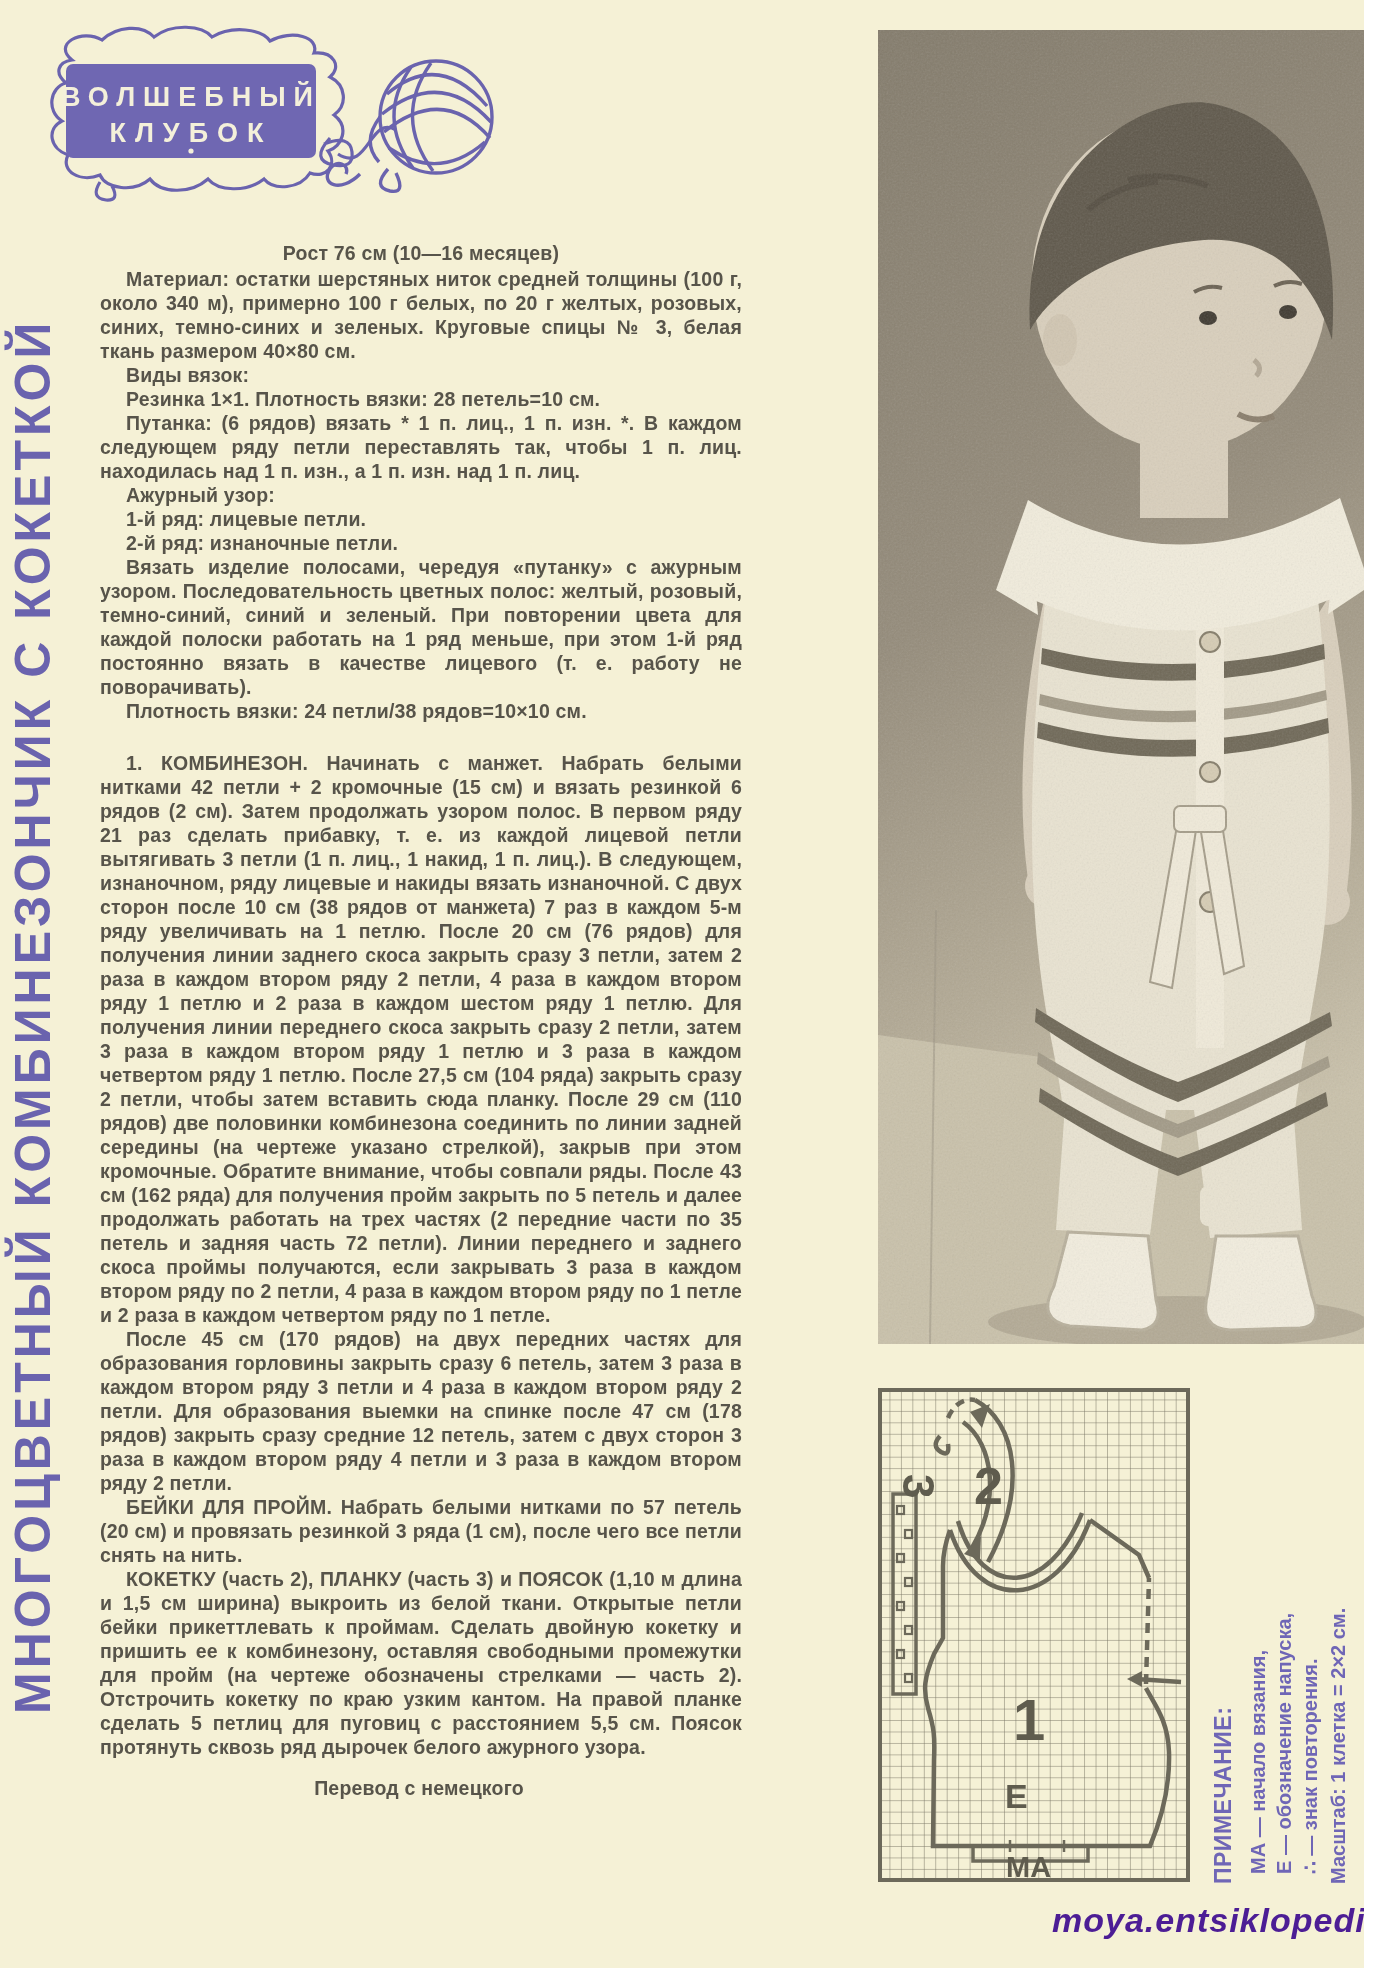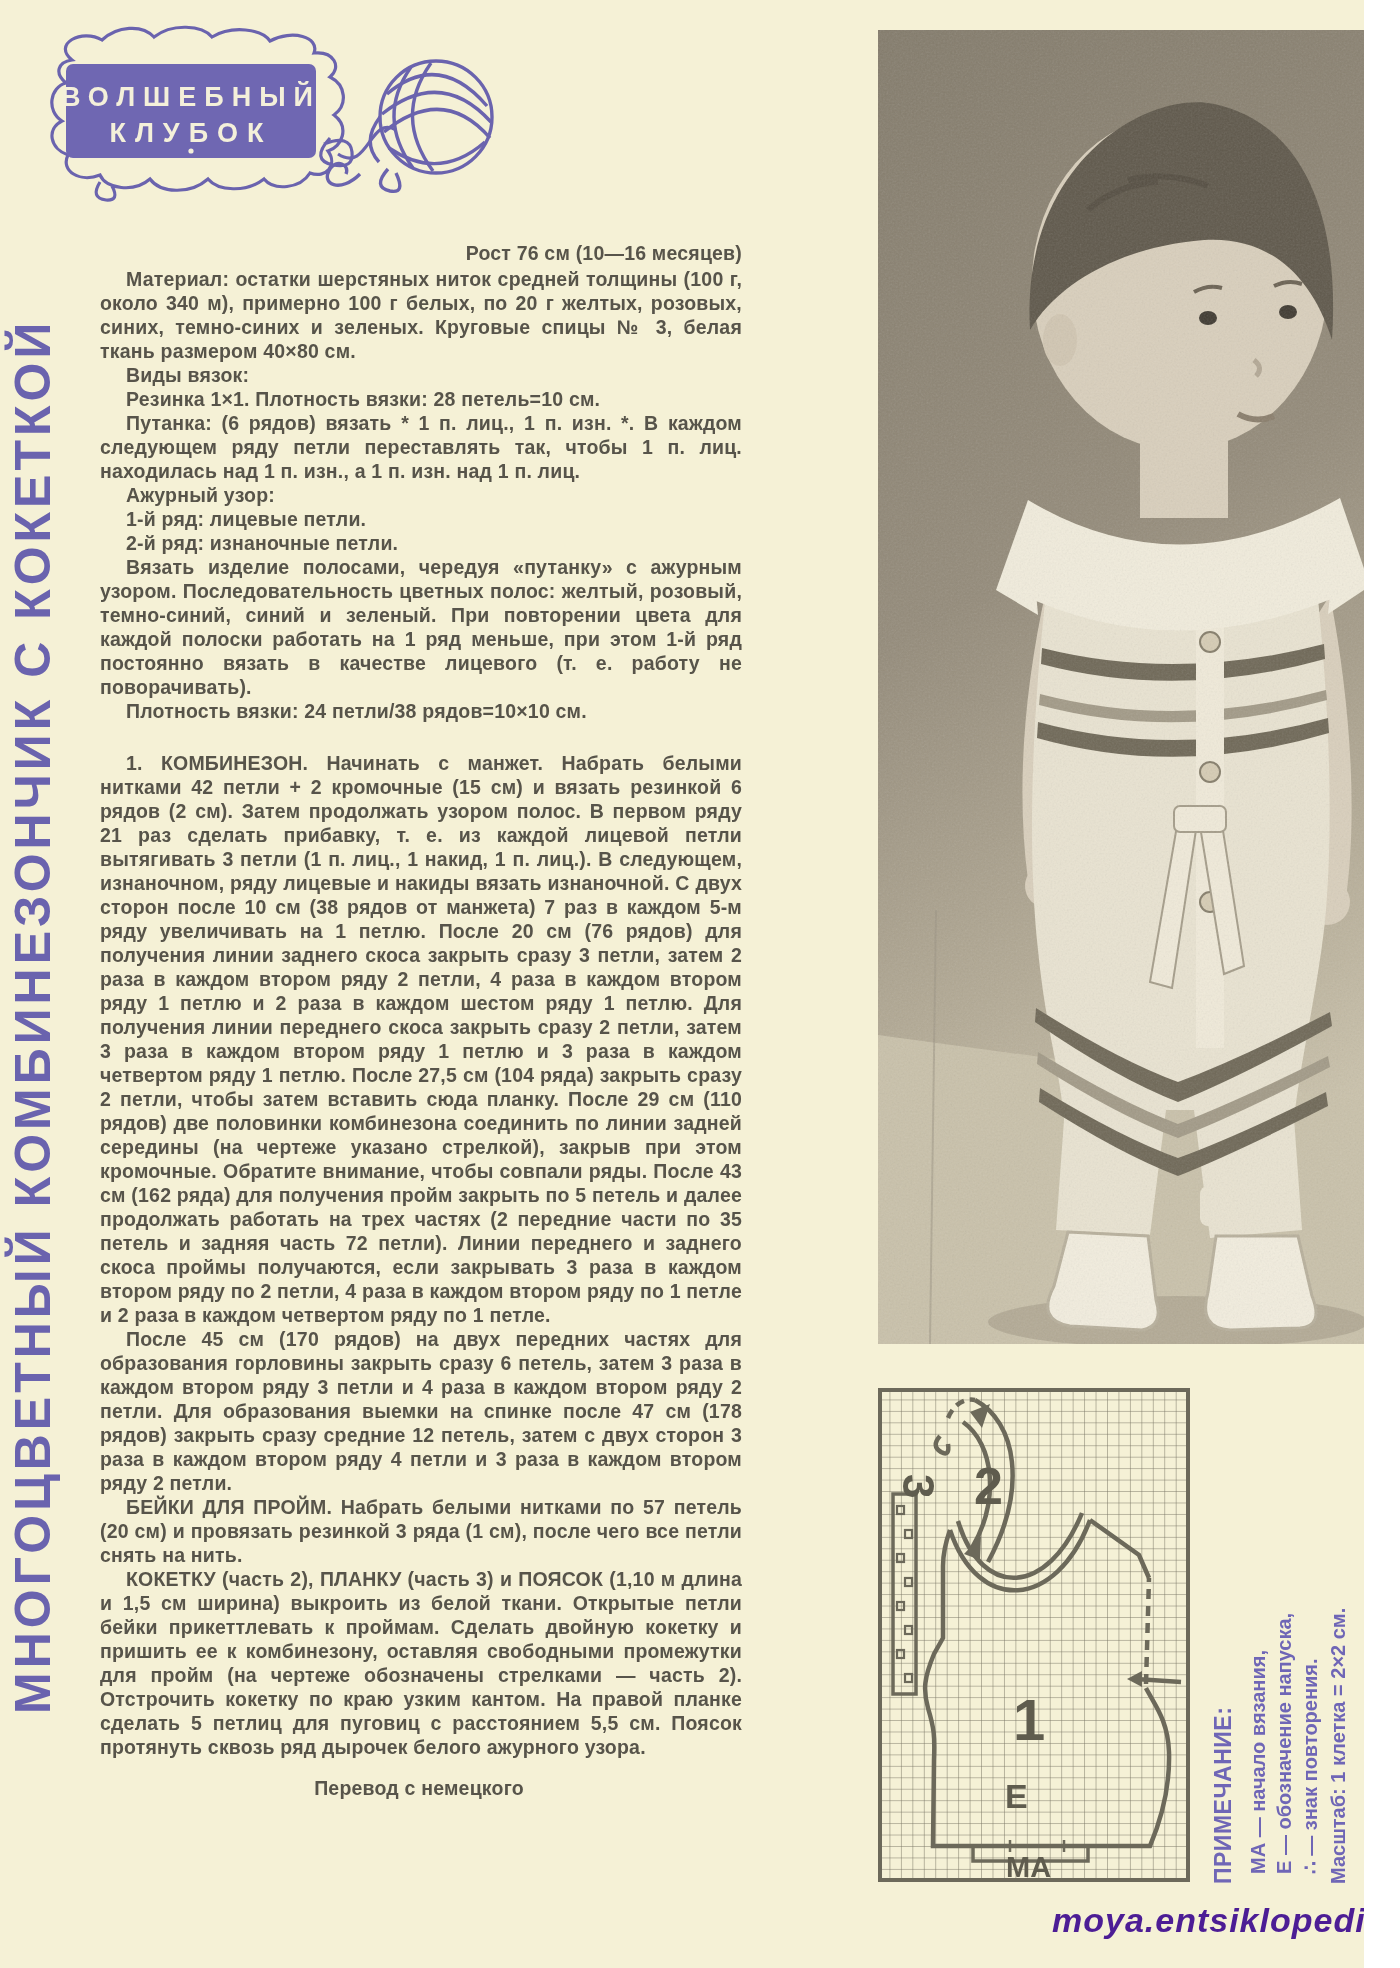--- a/index.html
+++ b/index.html
@@ -17,21 +17,21 @@
     transform:rotate(-90deg); transform-origin:0 0;
     font-size:50px; font-weight:700; letter-spacing:4px; white-space:nowrap;
     color:#6a63ae;
   }
   
   .article{
     position:absolute; left:100px; top:241px; width:642px;
     font-size:19.5px; line-height:24px; font-weight:700; letter-spacing:.2px;
     text-align:justify;
   }
-  .article .size-heading{text-align:right; margin:0 0 2px 0;}
+  .article .size-heading{text-align:center; margin:0 0 2px 0;}
   .article p{margin:0; text-indent:26px;}
   .article p.gap{margin-top:28px;}
   .byline{margin-top:16px; text-align:center; padding-right:4px; line-height:26px;}
   
   .photo{position:absolute; left:878px; top:30px; width:519px; height:1314px;}
   
   .diagram{position:absolute; left:878px; top:1388px; width:312px; height:494px;}
   
   .note-wrap{position:absolute; left:1208px; top:1392px; width:190px; height:492px;}
   .note-rot{

